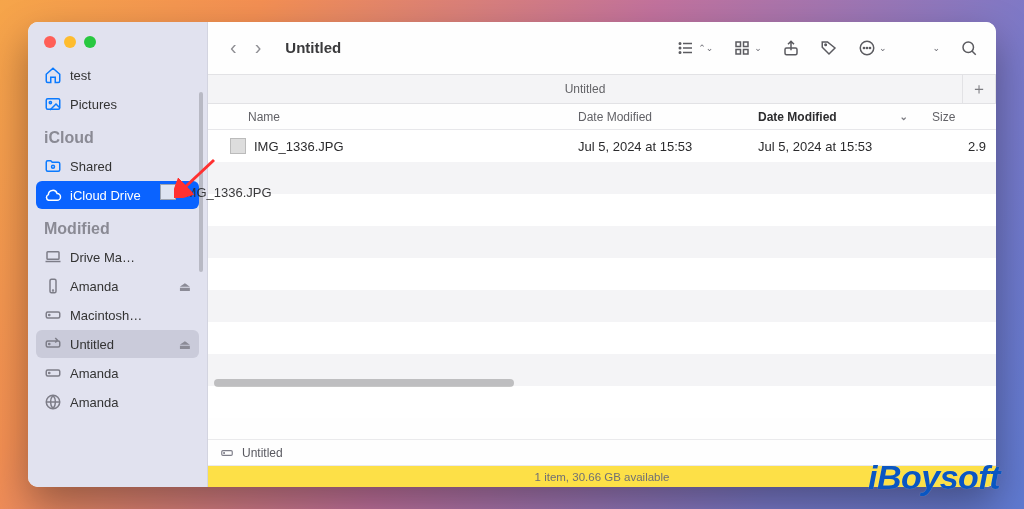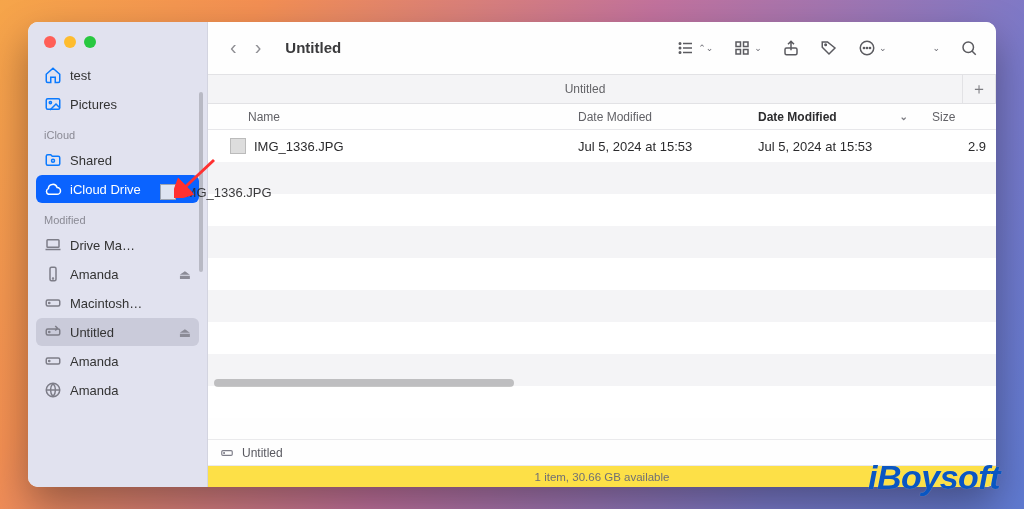--- a/index.html
+++ b/index.html
@@ -33,21 +33,21 @@
   .traffic {
     display: flex; gap: 8px;
     padding: 14px 0 10px 16px;
   }
   .dot { width: 12px; height: 12px; border-radius: 50%; }
   .dot.red { background: #ff5f57; }
   .dot.yellow { background: #febc2e; }
   .dot.green { background: #28c840; }
 
   .sb-list { flex: 1; overflow: hidden; padding: 2px 8px 10px 8px; }
-  .sb-section { font-size: 11px; color: #8a8a94; font-weight: 400; padding: 10px 8px 4px 8px; }
+  .sb-section { font-size: 16px; color: #8a8a94; font-weight: 700; padding: 10px 8px 4px 8px; }
   .sb-item {
     display: flex; align-items: center; gap: 8px;
     height: 28px;
     padding: 0 8px; margin: 1px 0;
     border-radius: 6px;
     font-size: 13px; color: #333;
     cursor: default;
     white-space: nowrap; overflow: hidden;
   }
   .sb-item .lbl { overflow: hidden; text-overflow: ellipsis; flex: 1; }

